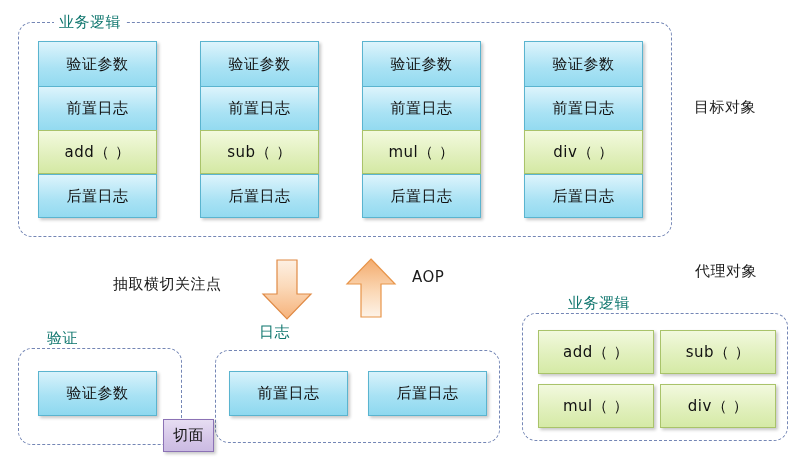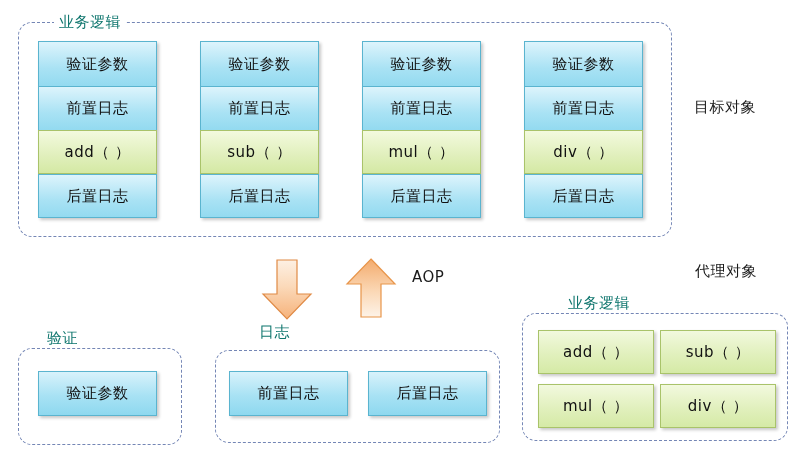--- a/index.html
+++ b/index.html
@@ -149,20 +149,21 @@
     <div class="row blue" style="height:44px;">后置日志</div>
   </div>
 
   <div class="stack" style="left:524px; top:41px; width:119px; height:177px;">
     <div class="row blue" style="height:45px;">验证参数</div>
     <div class="row blue" style="height:44px;">前置日志</div>
     <div class="row green" style="height:44px;">div（ ）</div>
     <div class="row blue" style="height:44px;">后置日志</div>
   </div>
 
+  <div class="caption" style="left:113px; top:275px;">抽取横切关注点</div>
 
   <div class="arrow" style="left:261px; top:258px;">
     <svg width="52" height="64" viewBox="0 0 52 64">
       <defs>
         <linearGradient id="gdown" x1="0" y1="0" x2="0" y2="1">
           <stop offset="0%" stop-color="#fdf0e3"></stop>
           <stop offset="45%" stop-color="#fbd9b9"></stop>
           <stop offset="100%" stop-color="#f6b27a"></stop>
         </linearGradient>
       </defs>
@@ -190,20 +191,21 @@
 
   <div class="cell blue shadowed" style="left:38px; top:371px; width:119px; height:45px;">验证参数</div>
 
   <div class="dashed-box" style="left:215px; top:350px; width:285px; height:93px;"></div>
   <div class="group-label" style="left:230px; top:323px;margin-left:24px;">日志</div>
 
   <div class="cell blue shadowed" style="left:229px; top:371px; width:119px; height:45px;">前置日志</div>
 
   <div class="cell blue shadowed" style="left:368px; top:371px; width:119px; height:45px;">后置日志</div>
 
+  <div class="cell purple shadowed" style="left:163px; top:419px; width:51px; height:33px;">切面</div>
 
   <div class="caption" style="left:695px; top:262px;">代理对象</div>
 
   <div class="dashed-box" style="left:522px; top:313px; width:266px; height:128px;"></div>
   <div class="group-label" style="left:563px; top:294px;">业务逻辑</div>
 
   <div class="cell green shadowed" style="left:538px; top:330px; width:116px; height:44px;">add（ ）</div>
 
   <div class="cell green shadowed" style="left:660px; top:330px; width:116px; height:44px;">sub（ ）</div>
 

